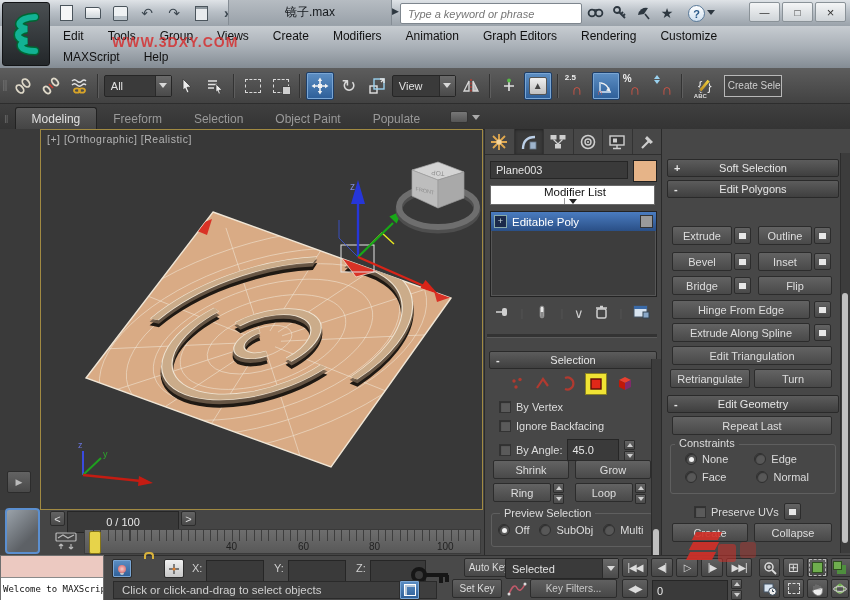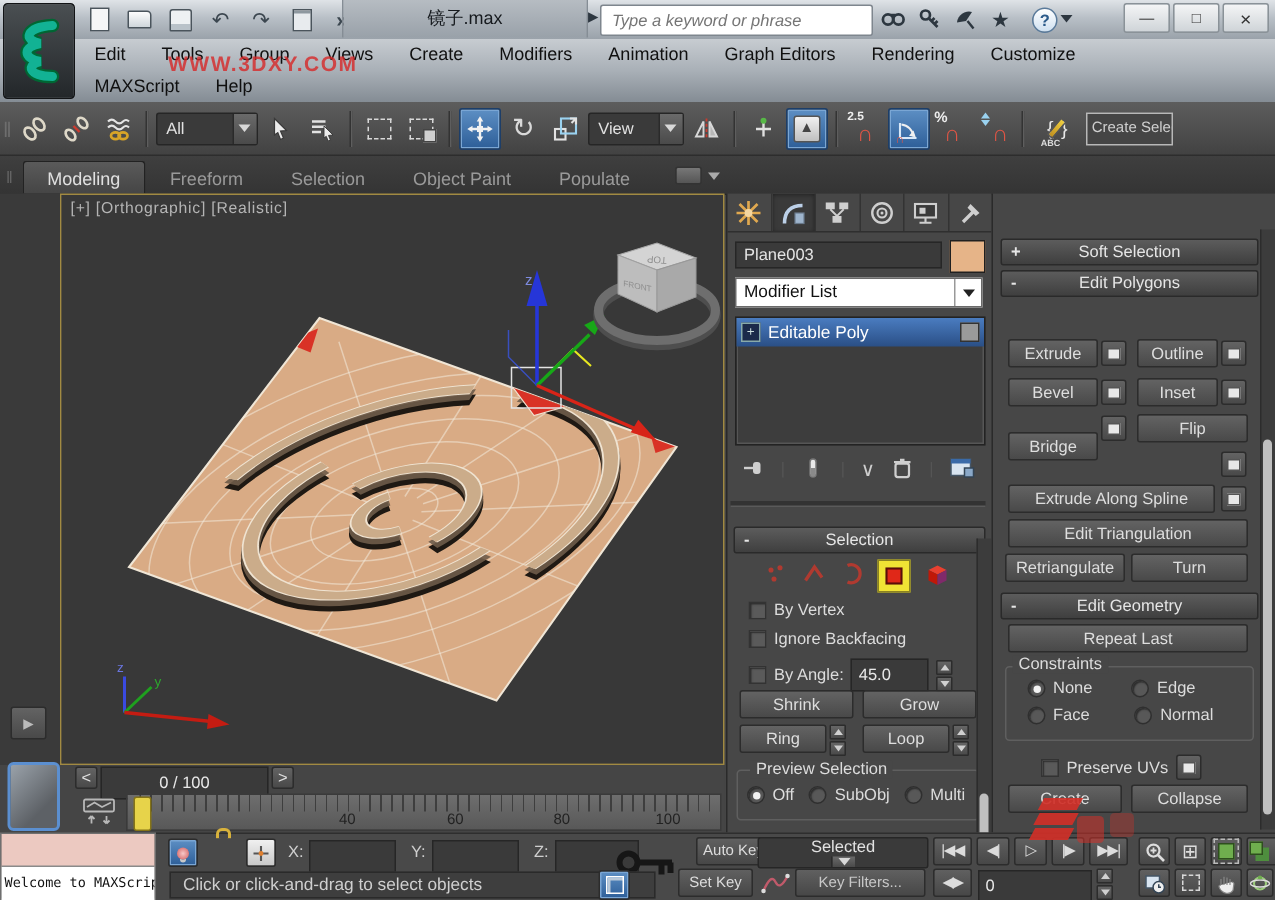--- a/index.html
+++ b/index.html
@@ -58,21 +58,21 @@
   .viewport{left:40px;top:129px;width:443px;height:381px;background:#383838;
     border:1px solid #a18a42;box-sizing:border-box;}
   .vplabel{left:6px;top:3px;color:#b4b4b4;font-size:10.5px;letter-spacing:.5px;z-index:3;}
   
   .panelcol{background:#474747;box-sizing:border-box;}
   .cp-tabs{display:flex;height:25px;border-bottom:1px solid #2f2f2f;}
   .cptab{flex:1;display:flex;align-items:center;justify-content:center;border-right:1px solid #333;}
   .cptab.active{background:#3a3a3a;box-shadow:inset 0 1px 3px #222;}
   .field{background:#3a3a3a;border:1px solid #262626;color:#e4e4e4;display:flex;align-items:center;
     padding:0 5px;box-sizing:border-box;}
-  .whitedd{background:#fff;color:#111;border:1px solid #6a6a6a;display:flex;align-items:center;box-sizing:border-box;}
+  .whitedd{background:#fff;color:#111;border:1px solid #6a6a6a;display:flex;align-items:center;box-sizing:border-box;flex-direction:column;}
   .stackbox{background:#3d3d3d;border:1px solid #232323;box-shadow:inset 0 0 0 1px #565656;}
   .stackrow{height:19px;display:flex;align-items:center;gap:5px;padding:0 3px;
     background:linear-gradient(#4a7cc0,#2a4f86);color:#fff;}
   .plusbox{width:11px;height:11px;background:#1b2a4a;border:1px solid #8aa;color:#cdd;font-size:9px;
     display:flex;align-items:center;justify-content:center;line-height:1;}
   .rollout{background:linear-gradient(#5c5c5c,#3f3f3f);border:1px solid #2a2a2a;border-radius:2px;
     color:#e6e6e6;font-size:11px;height:16px;display:flex;align-items:center;justify-content:center;position:relative;}
   .rollout .pm{position:absolute;left:6px;font-weight:bold;}
   .btn3{background:linear-gradient(#636363,#494949);border:1px solid #2c2c2c;border-radius:2px;
     color:#dedede;font-size:11px;display:flex;align-items:center;justify-content:center;box-sizing:border-box;}
@@ -660,25 +660,26 @@
         <i></i>
       </div>
     <div class="btn3" style="position:absolute;left:10px;top:123px;width:60px;height:19px;">Bevel</div>
     <div class="btn3 setbtn" style="position:absolute;left:72px;top:124px;">
         <i></i>
       </div>
     <div class="btn3" style="position:absolute;left:96px;top:123px;width:54px;height:19px;">Inset</div>
     <div class="btn3 setbtn" style="position:absolute;left:152px;top:124px;">
         <i></i>
       </div>
-    <div class="btn3" style="position:absolute;left:10px;top:147px;width:60px;height:19px;margin-top:12px;">Bridge</div>
+    <div class="btn3" style="position:absolute;left:10px;top:147px;width:60px;height:19px;">Bridge</div>
     <div class="btn3 setbtn" style="position:absolute;left:72px;top:148px;">
         <i></i>
       </div>
     <div class="btn3" style="position:absolute;left:96px;top:147px;width:74px;height:19px;">Flip</div>
+    <div class="btn3" style="position:absolute;left:10px;top:171px;width:138px;height:19px;">Hinge From Edge</div>
     <div class="btn3 setbtn" style="position:absolute;left:152px;top:172px;">
         <i></i>
       </div>
     <div class="btn3" style="position:absolute;left:10px;top:194px;width:138px;height:19px;">Extrude Along Spline</div>
     <div class="btn3 setbtn" style="position:absolute;left:152px;top:195px;">
         <i></i>
       </div>
     <div class="btn3" style="position:absolute;left:10px;top:217px;width:160px;height:19px;">Edit Triangulation</div>
     <div class="btn3" style="position:absolute;left:8px;top:240px;width:80px;height:19px;">Retriangulate</div>
     <div class="btn3" style="position:absolute;left:92px;top:240px;width:78px;height:19px;">Turn</div>
@@ -780,21 +781,21 @@
 
     <div class="promptbox" style="position:absolute;left:9px;top:25px;width:324px;height:18px;">
         <span>Click or click-and-drag to select objects</span>
       </div>
     <span class="sbtn blue" style="position:absolute;left:295px;top:24px;width:21px;height:20px;">
       <i style="display:block;width:10px;height:10px;border:1.5px solid #fff;box-shadow:inset 2px 2px 0 #b8c8d8;"></i>
     </span>
 
     <div class="sbtn" style="position:absolute;left:360px;top:2px;width:50px;height:19px;">Auto Key</div>
     <div class="sbtn" style="position:absolute;left:348px;top:23px;width:50px;height:19px;">Set Key</div>
-    <div class="dd" style="position:absolute;left:401px;top:2px;width:112px;height:19px;flex-direction:column;">
+    <div class="dd" style="position:absolute;left:401px;top:2px;width:112px;height:19px;">
       <span class="ddtext">Selected</span>
         <span class="ddarrow">
           <i class="tri-dn"></i>
         </span>
     </div>
     <span style="position:absolute;left:403px;top:24px;">
       <svg width="20" height="18" viewBox="0 0 20 18">
           <path d="M2 14 Q7 2 10 8 T18 4" fill="none" stroke="#c05a6a" stroke-width="1.6"></path>
           <circle cx="2" cy="14" r="1.5" fill="#ddd"></circle>
           <circle cx="18" cy="4" r="1.5" fill="#ddd"></circle>

